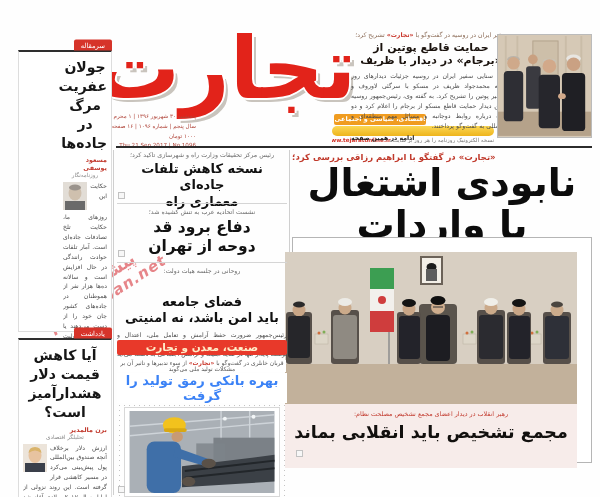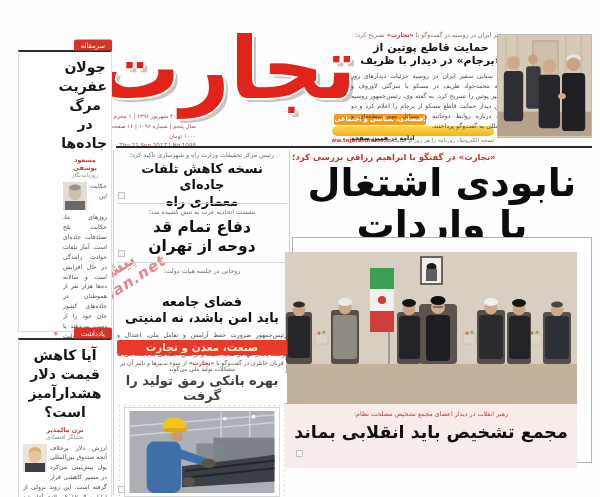--- a/index.html
+++ b/index.html
@@ -78,35 +78,35 @@
     color:#ffedc9; font-weight:bold; font-size:10.5px; text-align:center; line-height:15px;
     border-radius:2px;
   }
   .dotted{
     left:117px; top:358px; width:170px; height:139px;
     background-image:radial-gradient(#c4c4c4 0.8px, transparent 0.9px);
     background-size:5px 5px;
   }
   .ind-kicker{ margin:2px auto 0; width:168px; background:#fff; font-size:5.9px; color:#555; text-align:center; }
   .ind-kicker b{ color:#c8352a; }
-  .ind-head{ margin:1px auto 0; width:170px; background:#fff; font-size:13px; font-weight:bold; color:#404040; text-align:center; }
+  .ind-head{ margin:1px auto 0; width:170px; background:#fff; font-size:13px; font-weight:bold; color:#3b82f6; text-align:center; }
   .worker-box{ margin:4px auto 0; width:156px; height:90px; background:#fff; padding:3px; border:1px solid #d8d8d8; }
   .worker-box svg{ width:148px; height:82px; display:block; }
 
   
   .colbox{
     left:18px; width:94px; background:#fff;
     border:1px solid #ddd; border-top:2px solid #2e2e2e; padding:3px 4px;
   }
   .tab{
     position:absolute; top:-2px; right:-1px; transform:translateY(-100%);
     background:#d6342a; color:#fff; font-size:6.8px; padding:1.5px 7px 1px; border-radius:2px 2px 0 0;
   }
   .colbox-title{ font-size:14px; font-weight:bold; color:#161616; text-align:center; line-height:1.35; margin-top:3px; }
-  .author-name{ font-size:6.4px; color:#c23a2e; font-weight:bold; text-align:center; margin-top:4px; }
+  .author-name{ font-size:6.4px; color:#c23a2e; font-weight:bold; margin-top:4px; }
   .author-role{ font-size:5.6px; color:#8a8a8a; text-align:center; }
   .colbox-body{ font-size:6.1px; line-height:1.62; color:#4c4c4c; text-align:justify; margin-top:3px; overflow:hidden; }
   .colbox-body svg{ float:left; margin:1px 3px 2px 0; }
   .more{ font-size:6.1px; font-weight:bold; color:#222; text-align:left; margin-top:2px; }
 
   .pageref{ position:absolute; width:7px; height:7px; border:1px solid #c2c2c2; background:#f7f7f7; }
 
   .watermark{
     left:-12px; top:268px; width:230px; text-align:center;
     transform:rotate(-33deg); color:rgba(214,52,58,0.6);
@@ -270,21 +270,21 @@
     <div class="mid-head1" style="margin-top:3px;">
       <div>نسخه کاهش تلفات جاده‌ای</div>
       <div>معماری راه</div>
     </div>
   </div>
   <div class="abs divider" style="left:117px; top:203px; width:170px;"></div>
 
   <div class="abs midcol" style="top:208px;">
     <div class="kick-sm">نشست اتحادیه عرب به تنش کشیده شد؛</div>
     <div class="mid-head2" style="margin-top:3px;">
-      <div>دفاع تمام قد</div>
+      <div>دفاع برود قد</div>
       <div>دوحه از تهران</div>
     </div>
   </div>
   <div class="abs divider" style="left:117px; top:262px; width:170px;"></div>
 
   <div class="abs midcol" style="top:267px;">
     <div class="kick-sm">روحانی در جلسه هیات دولت:</div>
     <div class="mid-head1" style="margin-top:20px;">
       <div>فضای جامعه</div>
       <div>باید امن باشد، نه امنیتی</div>

